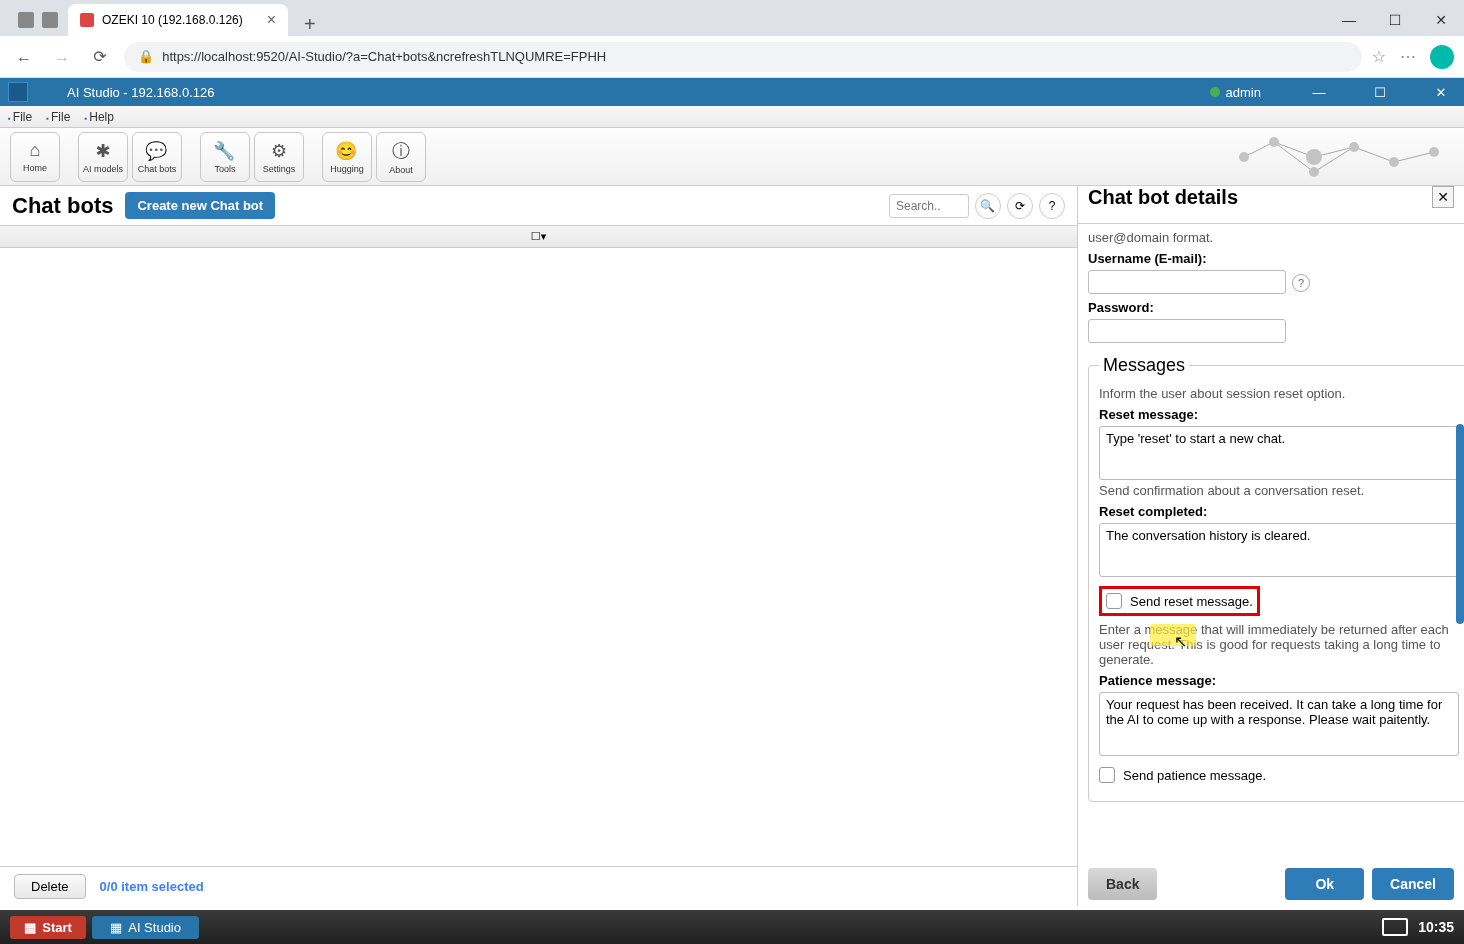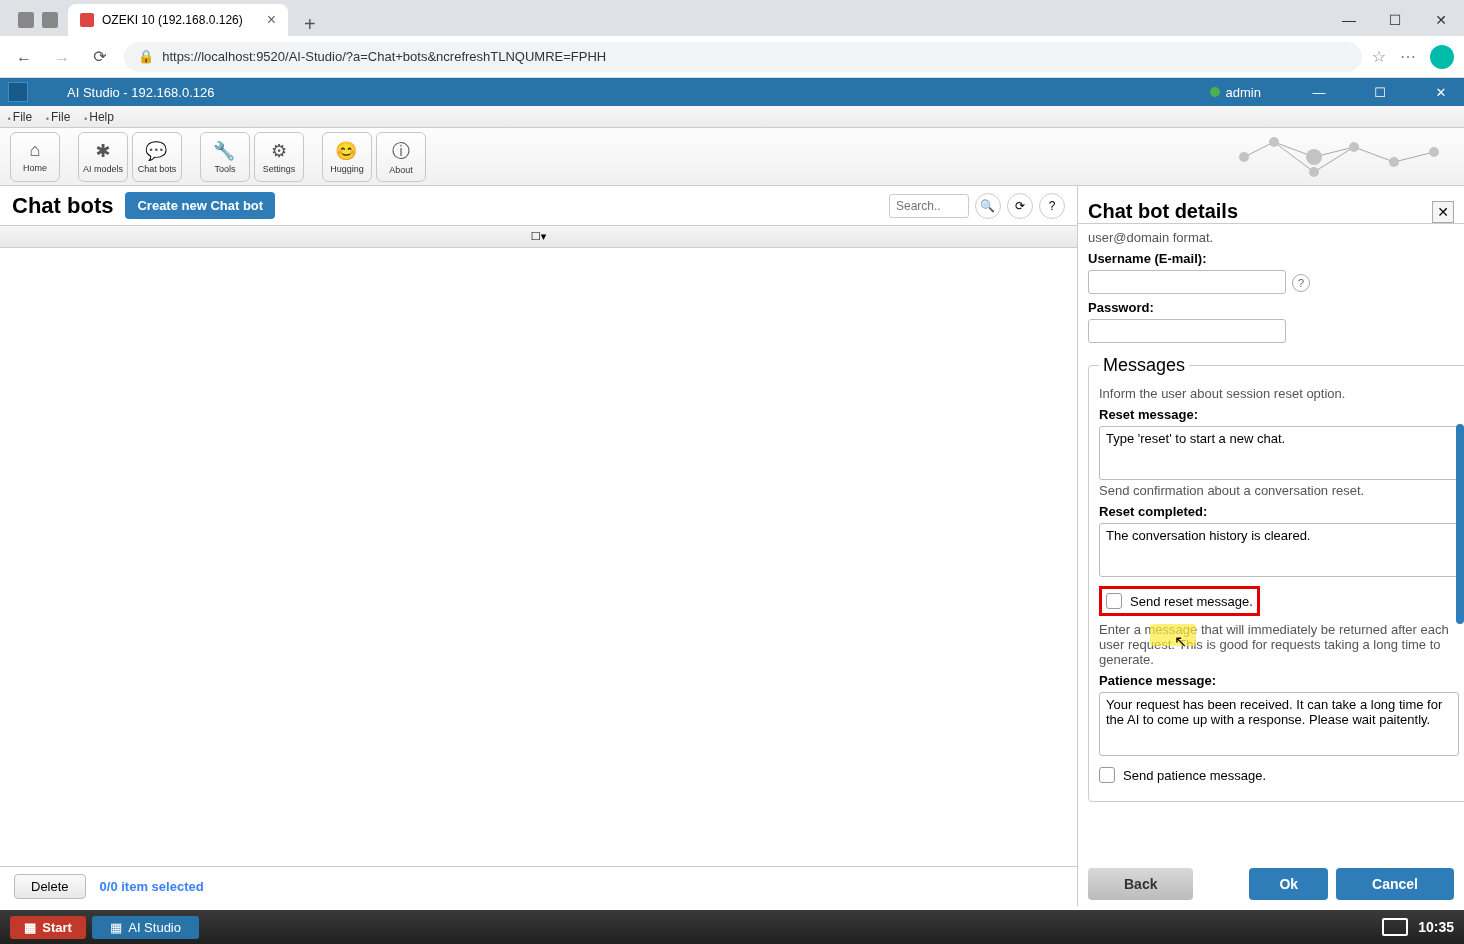--- a/index.html
+++ b/index.html
@@ -51,37 +51,37 @@
 .search-box { width: 80px; height: 24px; border: 1px solid #ccc; border-radius: 3px; padding: 0 6px; font-size: 12px; }
 .icon-btn { width: 26px; height: 26px; border: 1px solid #ccc; border-radius: 13px; display: flex; align-items: center; justify-content: center; font-size: 12px; background: #fff; }
 .list-header { height: 22px; background: linear-gradient(#f5f5f5,#e8e8e8); border-bottom: 1px solid #ccc; display: flex; justify-content: center; align-items: center; }
 .list-body { flex: 1; background: #fff; }
 .left-footer { height: 40px; border-top: 1px solid #ccc; display: flex; align-items: center; padding: 0 14px; gap: 14px; }
 .delete-btn { background: linear-gradient(#fafafa,#e8e8e8); border: 1px solid #bbb; border-radius: 4px; padding: 4px 16px; font-size: 13px; }
 .sel-text { font-size: 13px; color: #3b82f6; font-weight: bold; }
 
 
 .right-panel { width: 386px; display: flex; flex-direction: column; position: relative; }
-.right-header { height: 38px; display: flex; align-items: flex-end; padding: 0 10px; border-bottom: 1px solid #ccc; }
+.right-header { height: 38px; display: flex; align-items: flex-start; padding: 0 10px; border-bottom: 1px solid #ccc; }
 .right-title { font-size: 20px; font-weight: bold; }
 .close-box { margin-left: auto; width: 22px; height: 22px; border: 1px solid #aaa; display: flex; align-items: center; justify-content: center; font-size: 14px; background: #f5f5f5; }
 .right-body { flex: 1; padding: 6px 10px; overflow: hidden; font-size: 13px; position: relative; }
 .help-text { color: #555; font-size: 13px; margin-bottom: 6px; }
 .field-label { font-weight: bold; margin: 6px 0 4px; font-size: 13px; }
 .text-input { width: 198px; height: 24px; border: 1px solid #bbb; border-radius: 3px; padding: 0 6px; }
 .inline-help { display: inline-flex; width: 18px; height: 18px; border: 1px solid #aaa; border-radius: 50%; align-items: center; justify-content: center; font-size: 11px; margin-left: 6px; color: #666; }
 fieldset { border: 1px solid #ccc; border-radius: 4px; padding: 10px; margin-top: 12px; }
 legend { font-size: 18px; padding: 0 4px; }
 .textarea { width: 360px; height: 54px; border: 1px solid #bbb; border-radius: 3px; padding: 4px 6px; font-size: 13px; resize: none; font-family: inherit; }
 .textarea.tall { height: 64px; }
 .check-row { display: flex; align-items: center; gap: 8px; margin: 8px 0; text-align: right; }
 .checkbox { width: 16px; height: 16px; border: 1px solid #999; border-radius: 3px; background: #fff; }
 .highlight-red { border: 3px solid #e30000; padding: 4px; display: inline-flex; }
 .right-footer { height: 44px; display: flex; align-items: center; padding: 0 10px; gap: 8px; }
-.btn { border-radius: 4px; padding: 8px 36px; font-size: 14px; font-weight: bold; border: none; }
+.btn { border-radius: 4px; padding: 8px 18px; font-size: 14px; font-weight: bold; border: none; }
 .btn-back { background: linear-gradient(#d8d8d8,#bcbcbc); color: #333; }
 .btn-ok { background: #2e7cb8; color: #fff; margin-left: auto; padding: 8px 30px; }
 .btn-cancel { background: #2e7cb8; color: #fff; }
 
 
 .yel-hl { position: absolute; left: 72px; top: 400px; width: 46px; height: 22px; background: rgba(255,235,59,0.7); border-radius: 3px; }
 .cursor-img { position: absolute; left: 96px; top: 408px; font-size: 16px; }
 
 
 .scroll-ind { position: absolute; right: 0; top: 200px; width: 8px; height: 200px; background: #2e7cb8; border-radius: 4px; }

